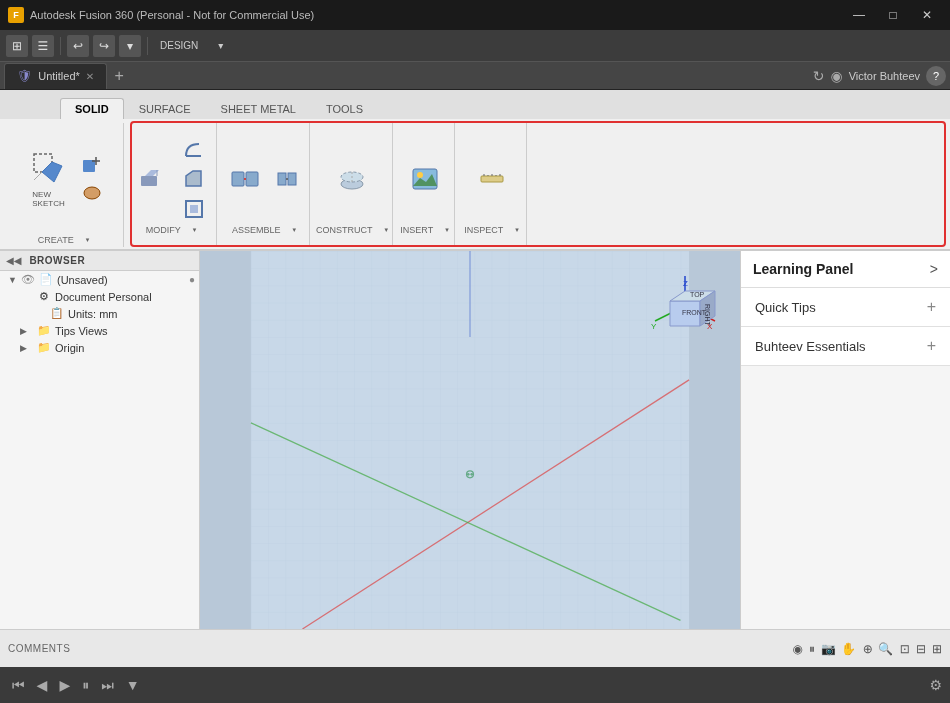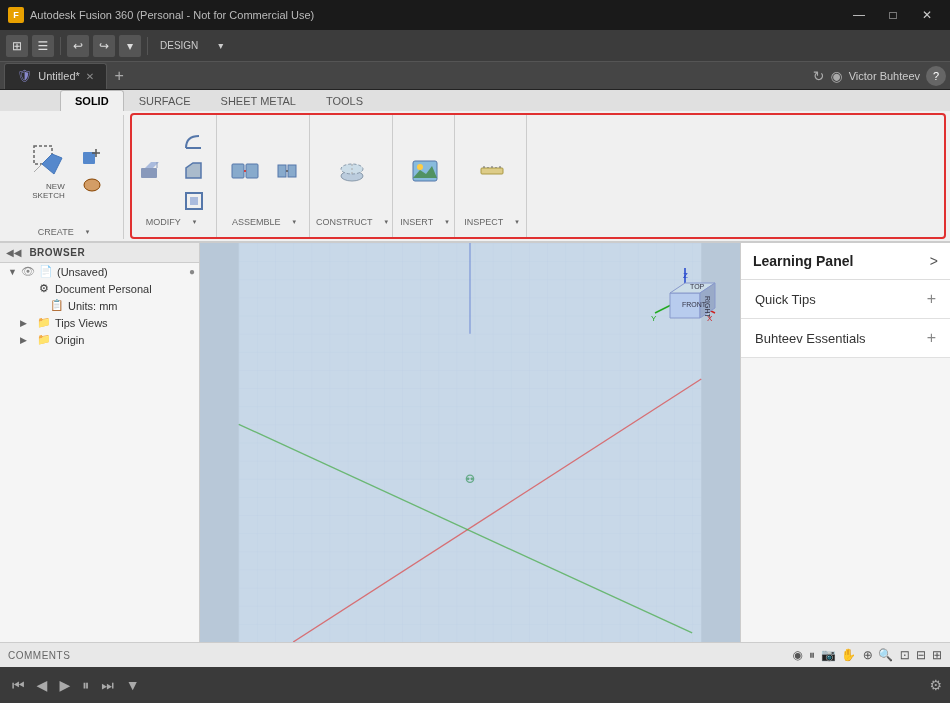--- a/index.html
+++ b/index.html
@@ -71,21 +71,21 @@
     .ribbon {
       background: #f0f0f0;
       border-bottom: 2px solid #ccc;
       display: flex;
       flex-direction: column;
     }
     .ribbon-tabs {
       display: flex;
       align-items: flex-end;
       background: #e0e0e0;
-      padding: 0 60px 0 60px;
+      padding: 8px 60px 0 60px;
       gap: 0;
     }
     .ribbon-tab {
       padding: 4px 14px;
       font-size: 11px;
       cursor: pointer;
       border: 1px solid transparent;
       border-bottom: none;
       color: #555;
       border-radius: 3px 3px 0 0;
@@ -250,21 +250,21 @@
     .view-cube {
       position: absolute;
       top: 20px;
       right: 20px;
       width: 70px;
       height: 70px;
     }
 
     
     .status-bar {
-      height: 25px;
+      height: 38px;
       background: #e8e8e8;
       border-top: 1px solid #ccc;
       display: flex;
       align-items: center;
       padding: 0 8px;
       gap: 8px;
     }
     .status-label { font-size: 10px; color: #666; letter-spacing: 0.5px; }
     .status-tools { margin-left: auto; display: flex; gap: 6px; align-items: center; }
     .status-btn { font-size: 12px; color: #555; cursor: pointer; }
@@ -386,21 +386,21 @@
         <div style="display:flex; align-items:center; gap:2px; flex:1;">
 
           <div class="create-large-btn" style="display:flex; flex-direction:column; align-items:center;">
             <div style="width:38px; height:38px; display:flex; align-items:center; justify-content:center;">
               <svg width="34" height="34" viewBox="0 0 34 34">
                 <rect x="2" y="2" width="18" height="18" fill="none" stroke="#666" stroke-width="1.5" stroke-dasharray="3,2"></rect>
                 <polygon points="10,20 20,10 30,14 22,30" fill="#5588cc" stroke="#4477bb" stroke-width="1"></polygon>
                 <line x1="2" y1="28" x2="10" y2="20" stroke="#aaa" stroke-width="1"></line>
               </svg>
             </div>
-            <span style="font-size:8px; color:#555; text-align:right;">NEW<br>SKETCH</span>
+            <span style="font-size:8px; color:#555; text-align:left;">NEW<br>SKETCH</span>
           </div>
 
           <div style="display:flex; flex-direction:column; gap:2px;">
             <button class="ribbon-btn" style="flex-direction:row; min-width:unset; padding:2px 3px;">
               <div class="ribbon-btn-icon small">
                 <svg width="20" height="20" viewBox="0 0 20 20">
                   <rect x="1" y="5" width="12" height="12" fill="#5588cc" rx="1"></rect>
                   <line x1="14" y1="2" x2="14" y2="10" stroke="#555" stroke-width="1.5"></line>
                   <line x1="10" y1="6" x2="18" y2="6" stroke="#555" stroke-width="1.5"></line>
                 </svg>

